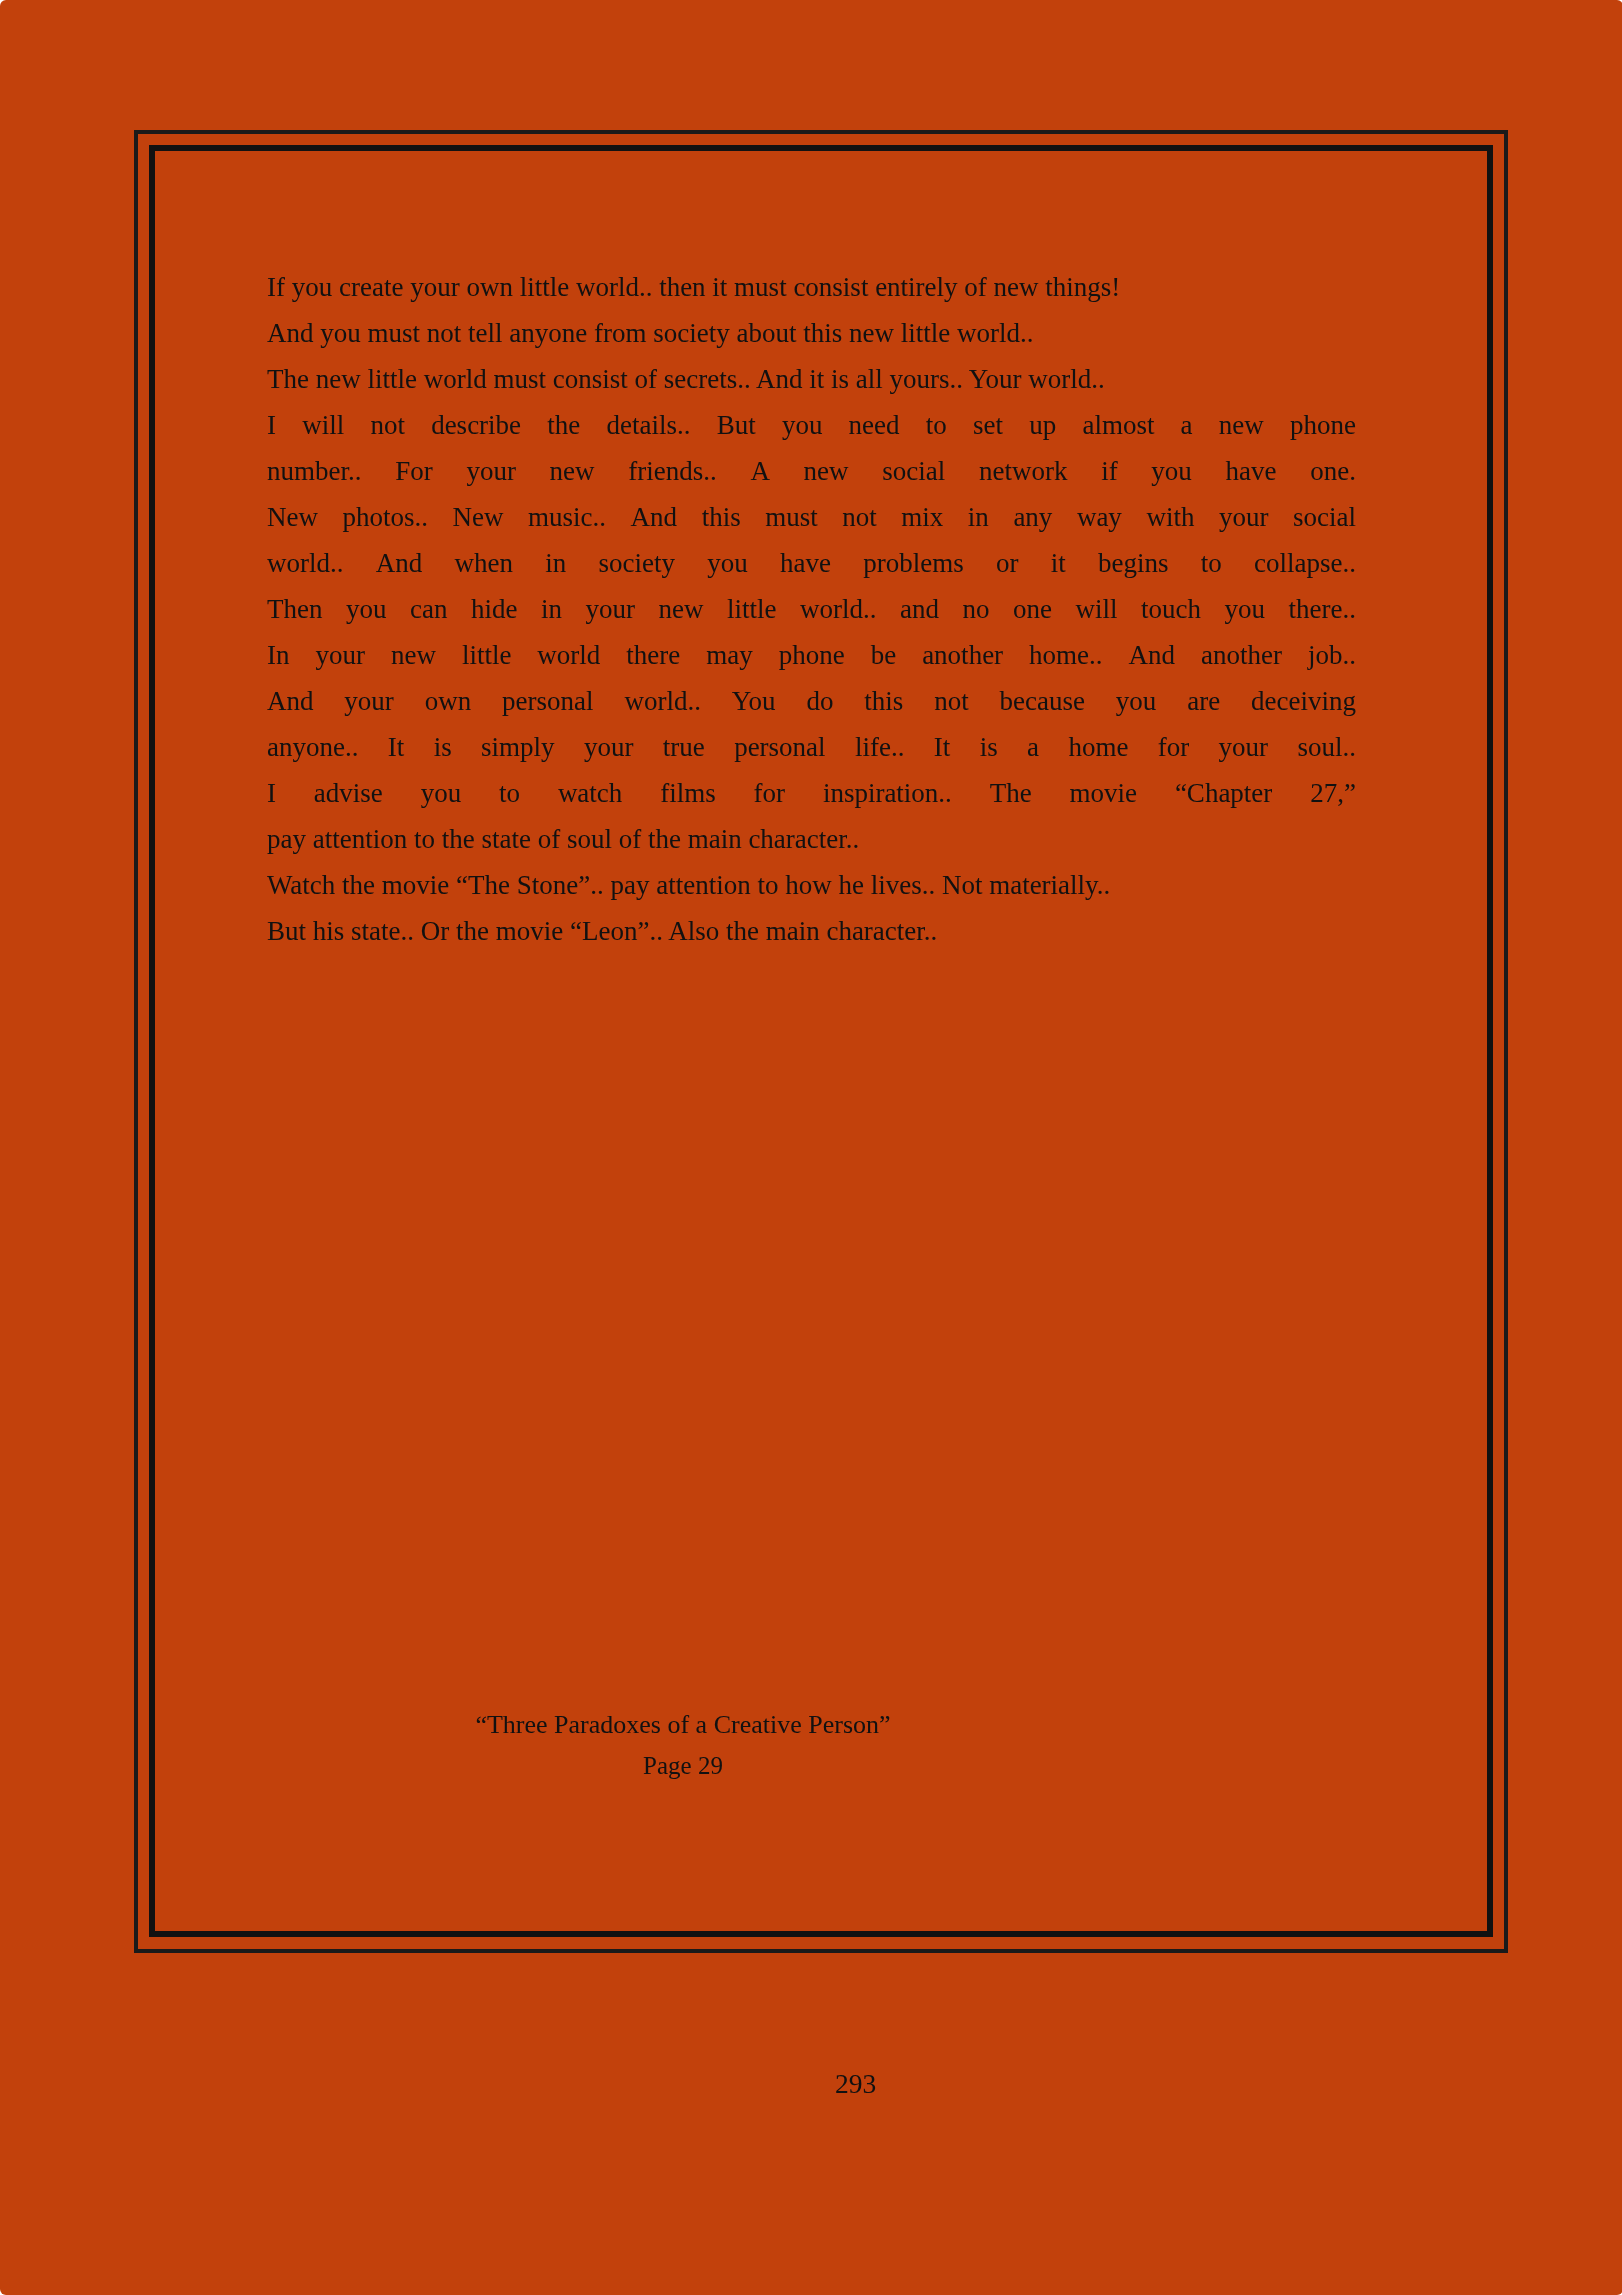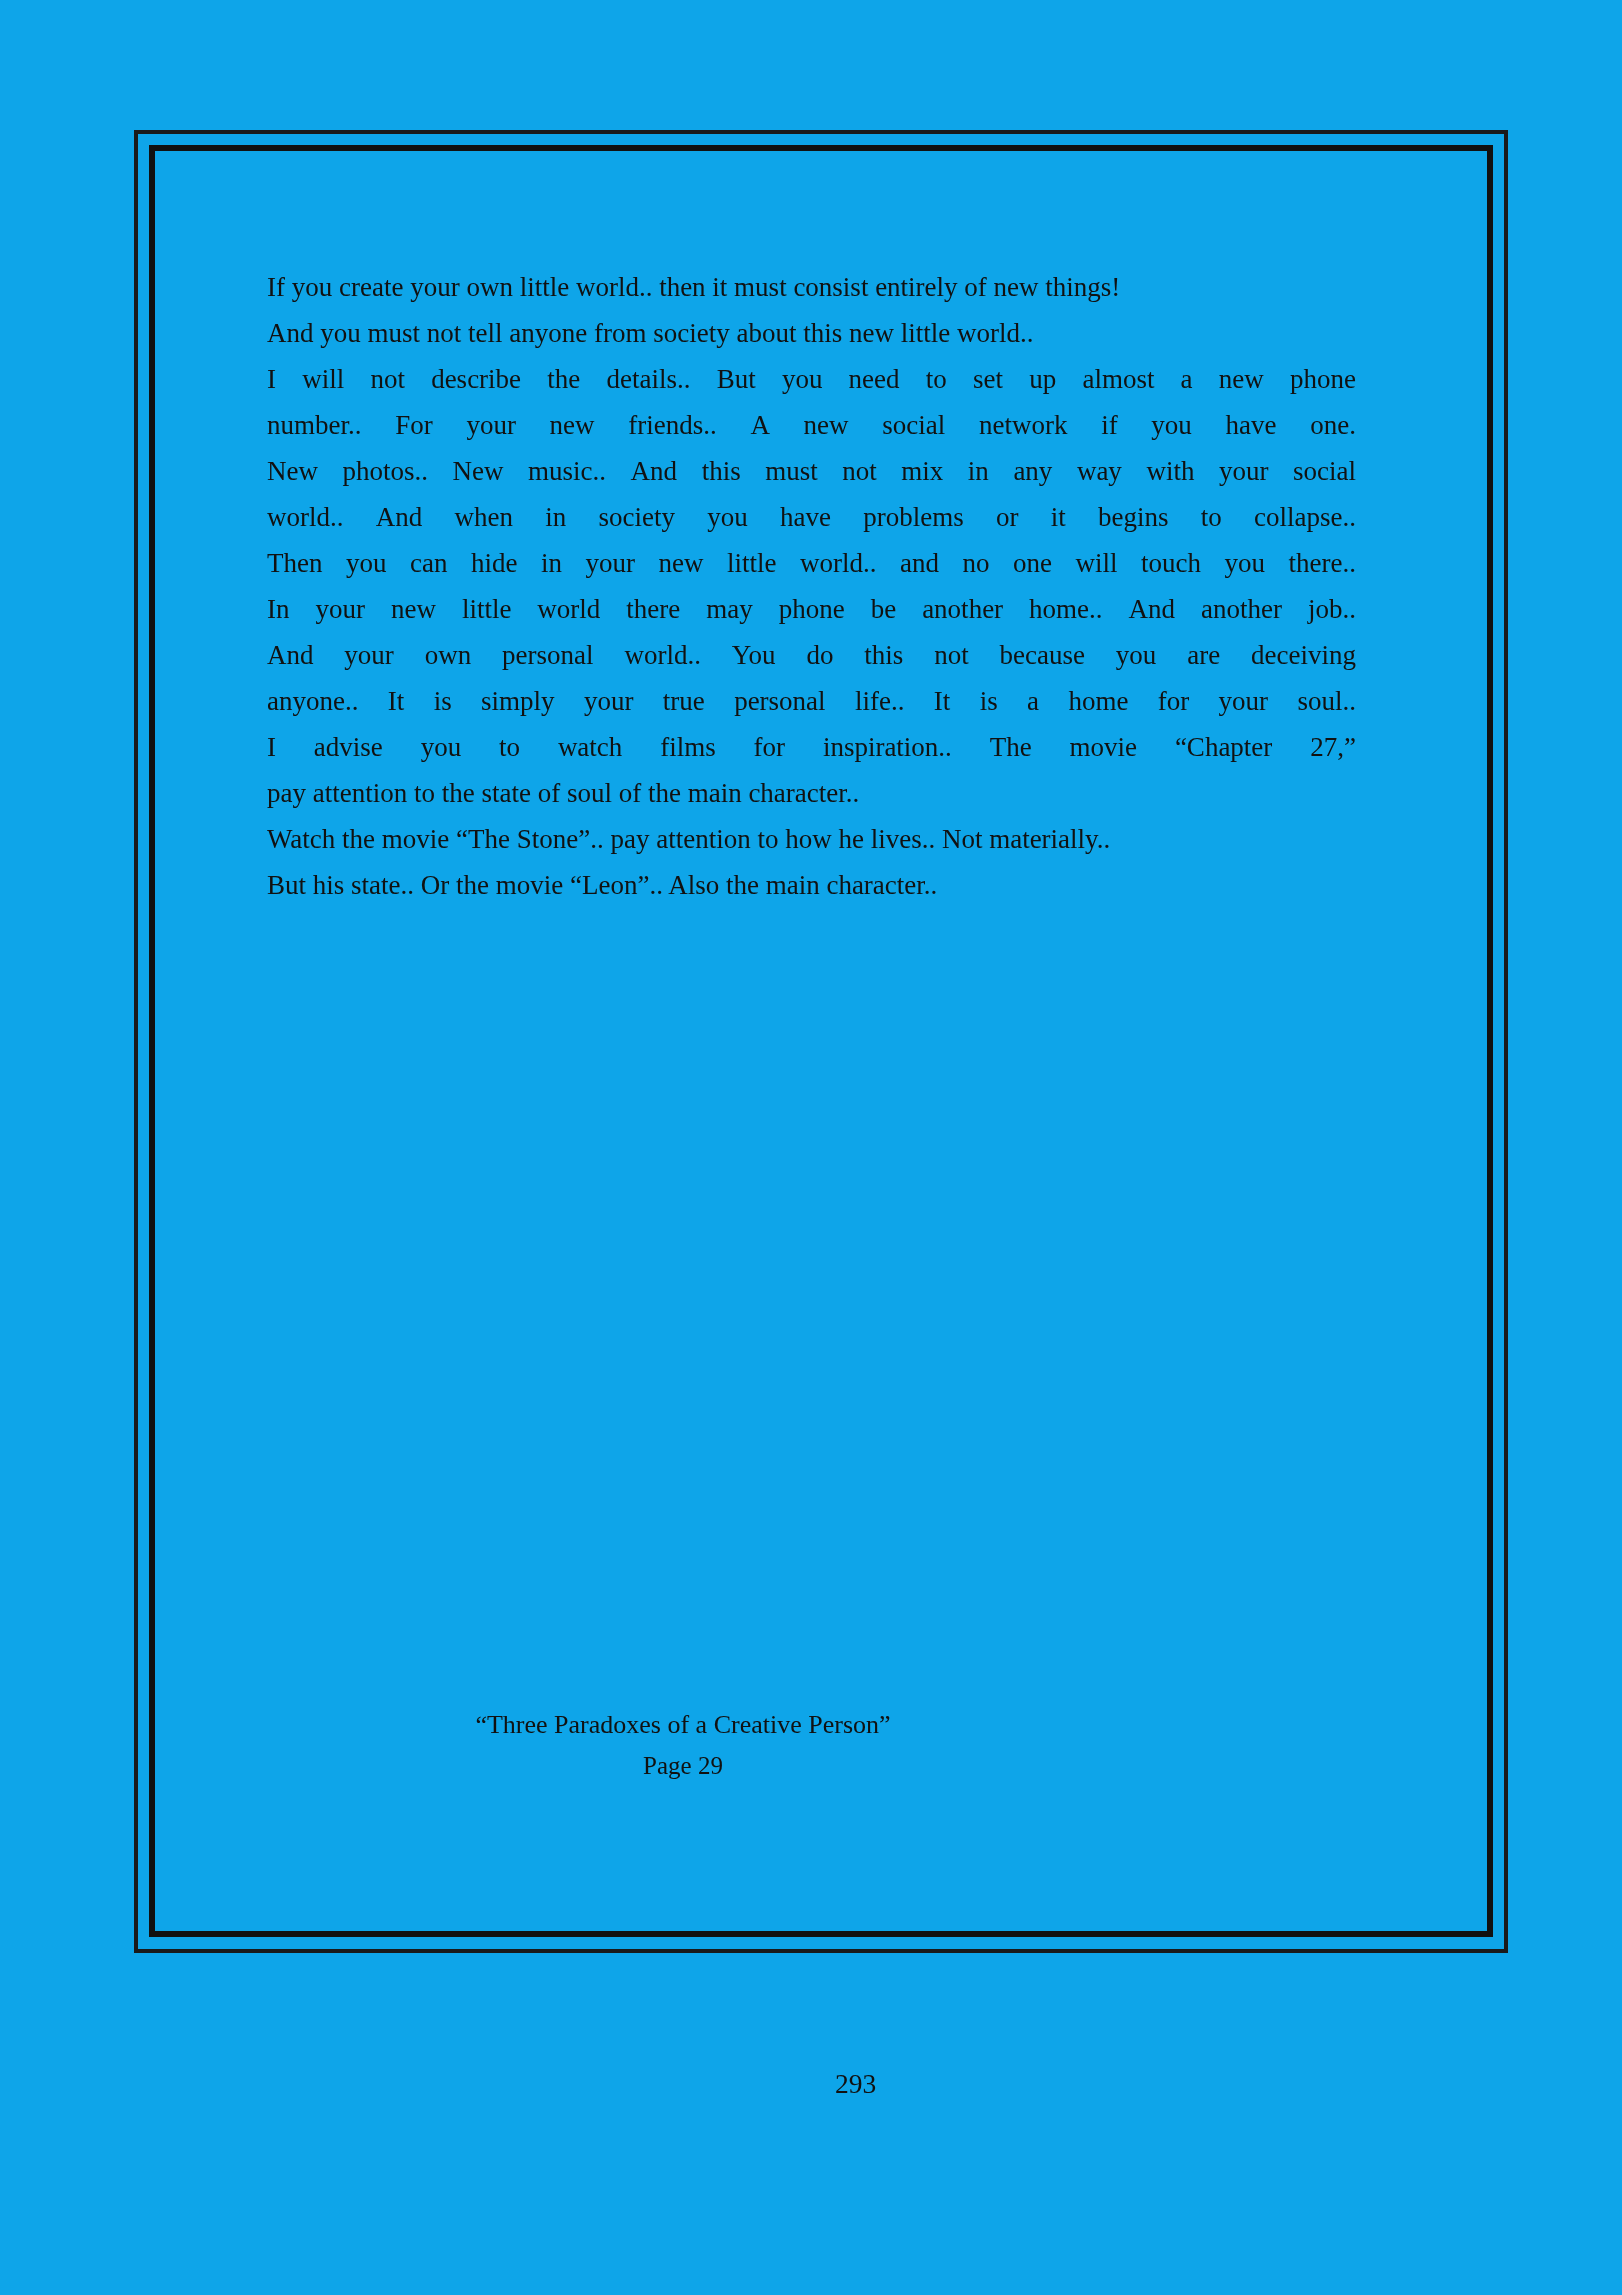--- a/index.html
+++ b/index.html
@@ -6,24 +6,25 @@
   html, body {
     margin: 0;
     padding: 0;
     background: #ffffff;
   }
 
   .page {
     position: relative;
     width: 1623px;
     height: 2295px;
-    background: #0ea5e9;
+    background: #c2410c;
     overflow: hidden;
     font-family: "Liberation Serif", "DejaVu Serif", serif;
     color: #111111;
+    border-radius: 6px;
   }
 
   
   .frame-outer {
     position: absolute;
     left: 134px;
     top: 130px;
     width: 1374px;
     height: 1823px;
     border: 4.6px solid #1a1a1a;
@@ -103,20 +104,21 @@
 <body>
 
 <div class="page">
 
   <div class="frame-outer"></div>
   <div class="frame-inner"></div>
 
   <div class="text-column" id="body-text">
       <div class="line">If you create your own little world.. then it must consist entirely of new things!</div>
       <div class="line">And you must not tell anyone from society about this new little world..</div>
+      <div class="line">The new little world must consist of secrets.. And it is all yours.. Your world..</div>
       <div class="line justify">
         <span>I</span>
         <span>will</span>
         <span>not</span>
         <span>describe</span>
         <span>the</span>
         <span>details..</span>
         <span>But</span>
         <span>you</span>
         <span>need</span>

